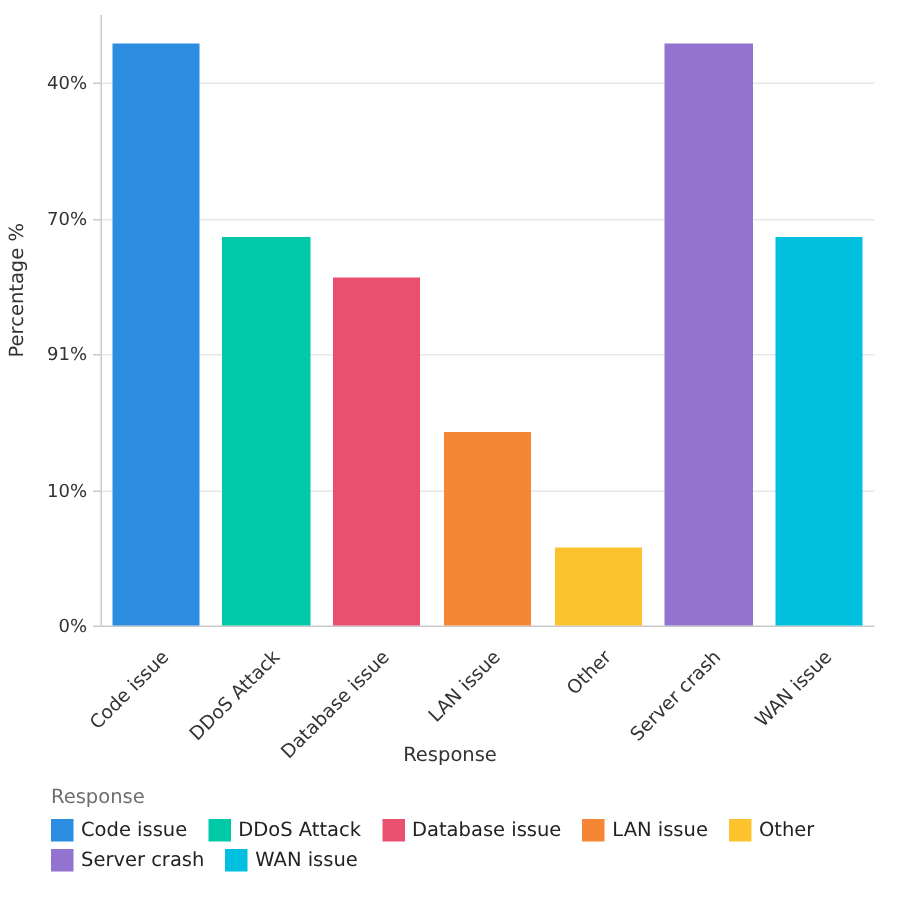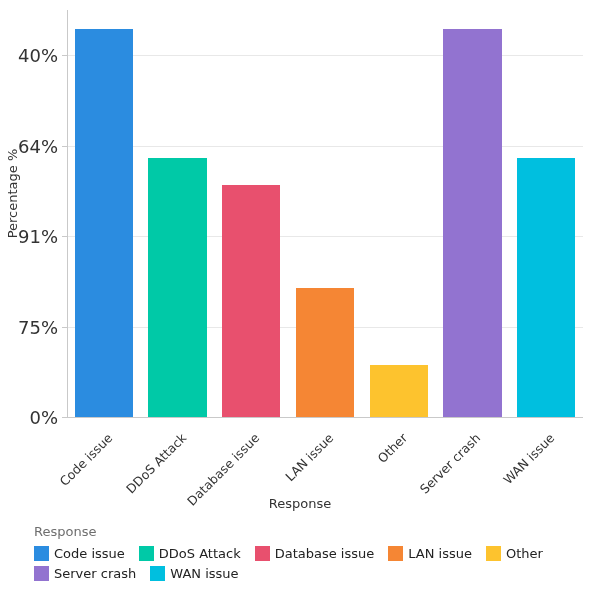--- a/index.html
+++ b/index.html
@@ -55,21 +55,21 @@
     position: absolute;
     width: 5px;
     height: 1px;
     background: #c9c9c9;
     left: 62px;
   }
   .ytick-label {
     position: absolute;
     right: 0;
     text-align: right;
-    font-size: 18px;
+    font-size: 12px;
     color: #333333;
     white-space: nowrap;
     transform: translateY(-50%);
   }
   .ytick-wrap {
     position: absolute;
     left: 0;
     width: 58px;
     height: 0;
   }
@@ -163,29 +163,29 @@
   <div class="axis-line-y"></div>
   <div class="axis-line-x"></div>
 
   <div id="ytick-layer">
       <div class="tick-mark" style="top: 417px;"></div>
       <div class="ytick-wrap" style="top: 417px;">
         <div class="ytick-label">0%</div>
       </div>
       <div class="tick-mark" style="top: 326.556px;"></div>
       <div class="ytick-wrap" style="top: 326.556px;">
-        <div class="ytick-label">75%</div>
+        <div class="ytick-label">10%</div>
       </div>
       <div class="tick-mark" style="top: 236.111px;"></div>
       <div class="ytick-wrap" style="top: 236.111px;">
         <div class="ytick-label">91%</div>
       </div>
       <div class="tick-mark" style="top: 145.667px;"></div>
       <div class="ytick-wrap" style="top: 145.667px;">
-        <div class="ytick-label">64%</div>
+        <div class="ytick-label">70%</div>
       </div>
       <div class="tick-mark" style="top: 55.2222px;"></div>
       <div class="ytick-wrap" style="top: 55.2222px;">
         <div class="ytick-label">40%</div>
       </div>
     </div>
 
   <div class="bars-layer" id="bars-layer">
       <div class="bar" title="Code issue: 42.9%" style="left: 7.74px; width: 58.2343px; height: 388.007px; background: rgb(43, 140, 224);"></div>
       <div class="bar" title="DDoS Attack: 28.6%" style="left: 81.4543px; width: 58.2343px; height: 258.671px; background: rgb(0, 201, 167);"></div>

